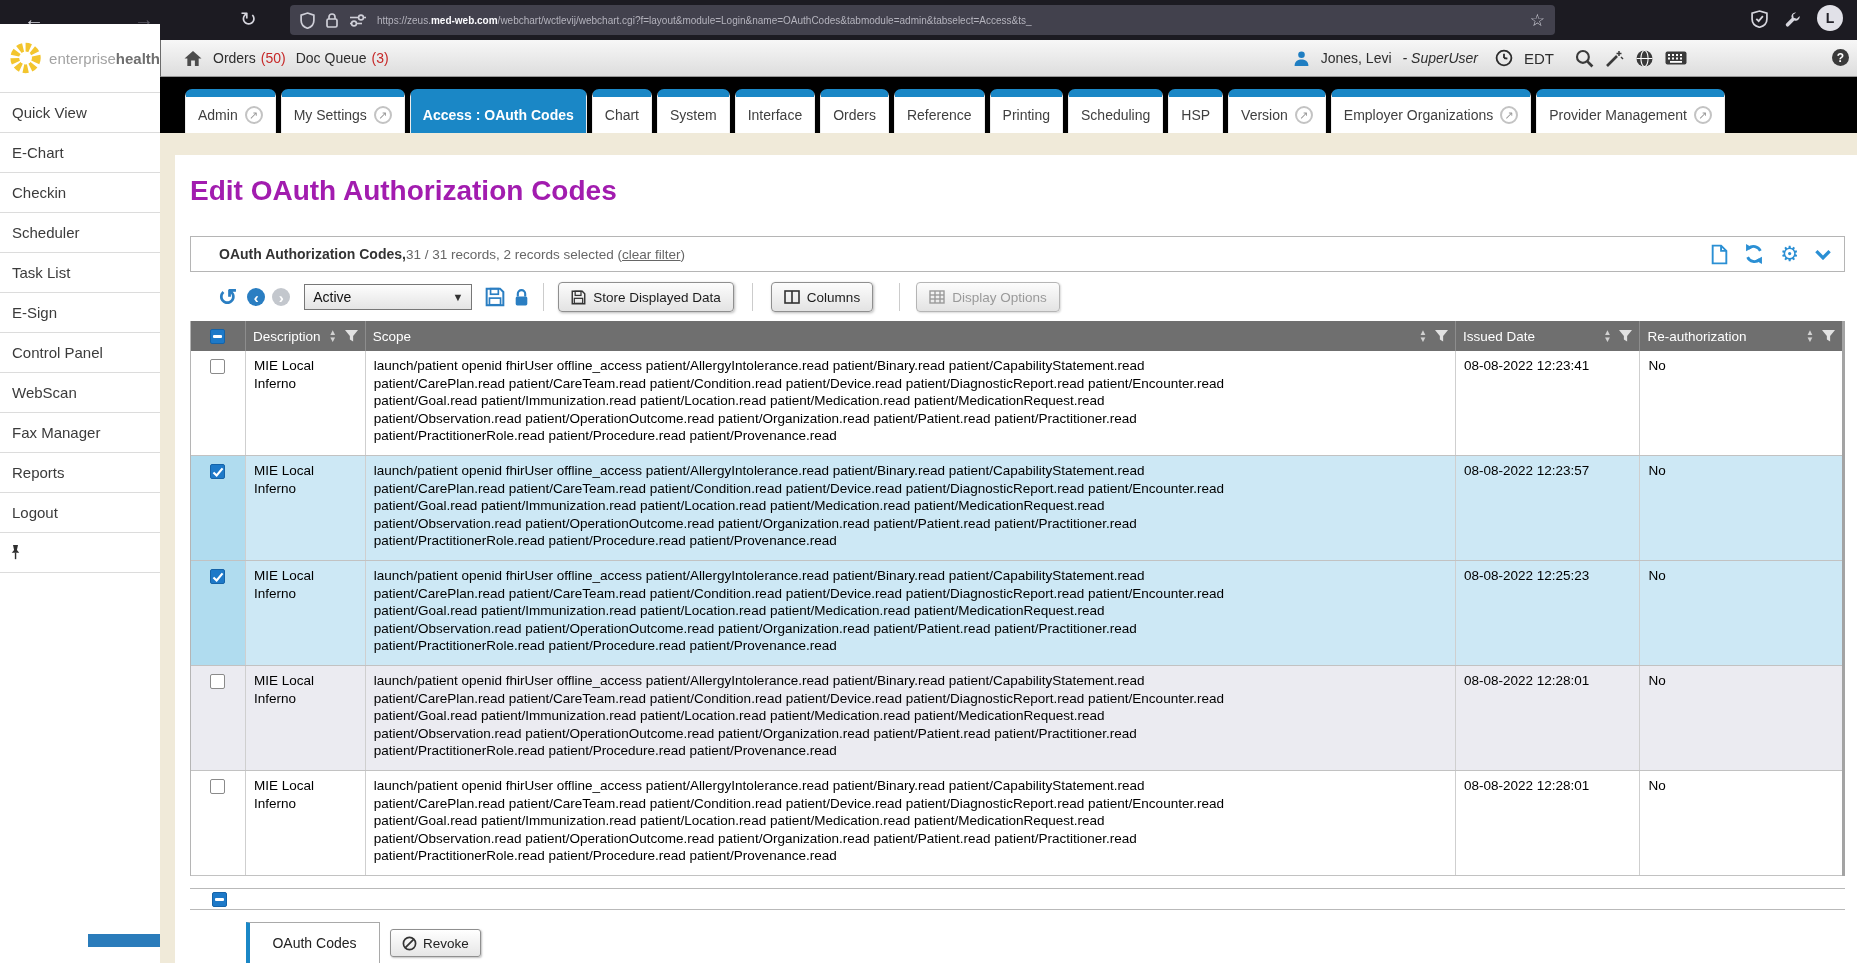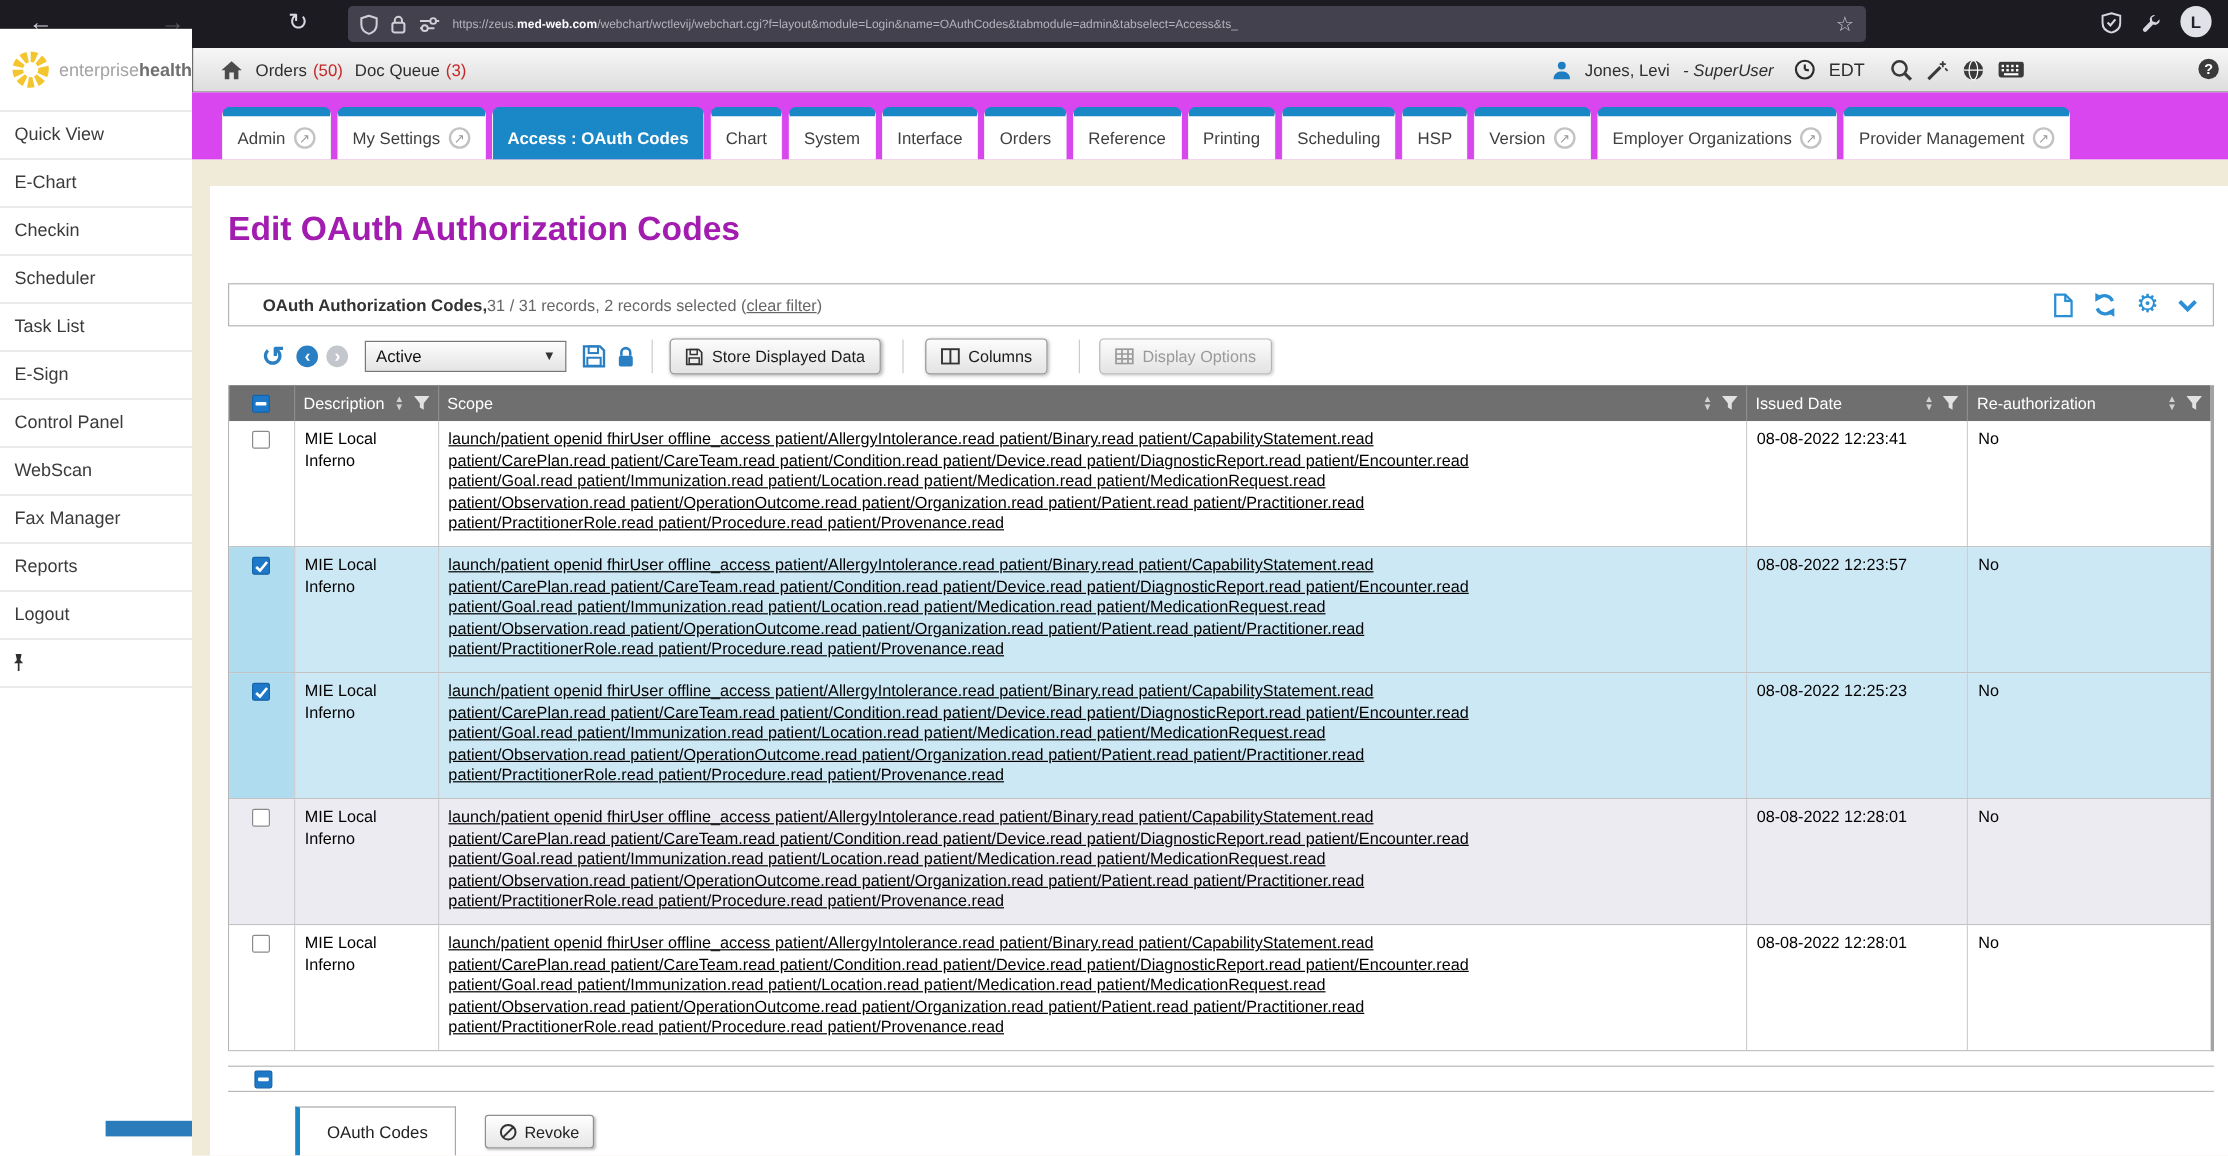--- a/index.html
+++ b/index.html
@@ -37,21 +37,21 @@
     display:flex; align-items:center; padding:0 170px 0 22px; gap:10px; font-size:14px; color:#2e2e2e; }
   .nav-link { display:flex; gap:5px; cursor:pointer; }
   .cnt { color:#c62828; }
   .nav-right { margin-left:auto; display:flex; align-items:center; gap:11px; }
   .sep-user { font-style:italic; }
   .help-circle { width:17px; height:17px; border-radius:50%; background:#3a3a3a; color:#fff;
     font-size:12px; font-weight:bold; display:flex; align-items:center; justify-content:center; }
   .help-far { position:absolute; right:8px; top:9px; }
 
   
-  .tabsbar { position:absolute; left:160px; top:77px; width:1697px; height:56px; background:#d946ef; }
+  .tabsbar { position:absolute; left:160px; top:77px; width:1697px; height:56px; background:#000000; }
   .tabs { position:absolute; left:25px; bottom:0; display:flex; gap:5px; align-items:flex-end; }
   .tab { height:44px; border-top:8px solid #1a87c6; border-radius:7px 7px 0 0; background:#fff;
     display:flex; align-items:center; padding:0 12px; font-size:14px; color:#3f3f3f; gap:7px;
     border-left:1px solid #ececec; border-right:1px solid #ececec; cursor:pointer; white-space:nowrap; }
   .tab.sel { background:#1a87c6; color:#fff; font-weight:bold; }
   .extc { width:18px; height:18px; border-radius:50%; border:2px solid #c3c3c3; color:#9a9a9a;
     font-size:11px; display:flex; align-items:center; justify-content:center; background:#fff; }
 
   
   .content { position:absolute; left:160px; top:133px; width:1697px; height:830px; background:#f0ead9; }
@@ -93,34 +93,34 @@
   .c-issued { width:185px; }
   .c-reauth { width:202px; border-right:none !important; }
 
   .row { display:flex; font-size:13.5px; line-height:17.6px; color:#000; border-bottom:1px solid #c2c2c2;
     min-height:105px; background:#fff; }
   .row.alt { background:#ebebf1; }
   .row.sel { background:#cde8f5; }
   .cell { padding:6px 8px; border-right:1px solid #cfcfcf; }
   .cbcell { width:55px; display:flex; justify-content:center; align-items:flex-start; padding-top:8px; }
   .row.sel .cbcell { background:#b0dcef; }
-  .scope-txt { white-space:pre-line;text-decoration:underline; }
+  .scope-txt { white-space:pre-line; }
 
   .checkbox { width:15px; height:15px; border:1px solid #8a8a8a; background:#fff; border-radius:2px;
     display:inline-flex; align-items:center; justify-content:center; cursor:pointer; }
   .checkbox.on, .checkbox.ind { background:#1d79c8; border-color:#1563a8; }
   .minus { width:9px; height:3px; background:#fff; border-radius:1px; }
 
   .tfoot-bar { position:absolute; left:15px; top:733px; width:1655px; height:22px; border-top:1px solid #b9b9b9;
     border-bottom:1px solid #b9b9b9; display:flex; align-items:center; padding-left:22px; }
 
   .bottom-tabs { position:absolute; left:71px; top:767px; height:41px; display:flex; }
   .btab { width:134px; background:#fff; border:1px solid #a9a9a9; border-left:4px solid #1a87c6;
     border-bottom:none; display:flex; align-items:center; justify-content:center; font-size:14px; color:#222; }
-  .revoke-btn { margin-left:24px; margin-top:7px; height:28px; padding:0 11px; display:flex; align-items:center;
+  .revoke-btn { margin-left:10px; margin-top:7px; height:28px; padding:0 11px; display:flex; align-items:center;
     gap:6px; border:1px solid #8f8f8f; border-radius:3px; background:linear-gradient(#ffffff,#e6e6e6);
     font-size:13.5px; color:#222; box-shadow:1px 1px 2px rgba(0,0,0,.25); cursor:pointer; }
 
   svg { display:block; }
 </style>
 </head>
 <body>
 
 <div class="browser-bar">
   <span class="bnav" style="left:24px">←</span>

